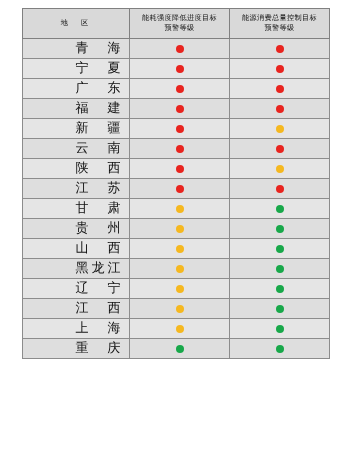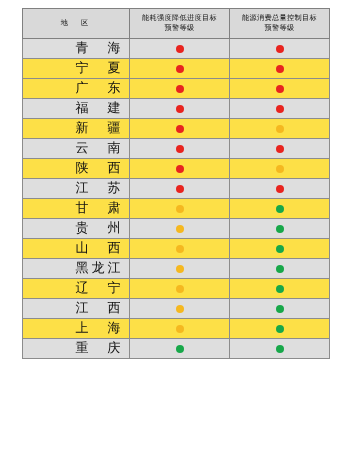--- a/index.html
+++ b/index.html
@@ -52,21 +52,21 @@
   }
   tbody td.region-cell {
     font-size: 13px;
     color: #111111;
     letter-spacing: 3px;
     text-indent: 3px;
     white-space: nowrap;
     padding-left: 44px;
   }
   tbody tr.row-odd td { background: #dedede; }
-  tbody tr.row-even td { background: #fde047; }
+  tbody tr.row-even td { background: #e5e5e5; }
 
   .dot {
     display: inline-block;
     width: 8px;
     height: 8px;
     border-radius: 50%;
     vertical-align: middle;
   }
   .dot.red    { background: #e8241f; }
   .dot.orange { background: #f5b820; }

